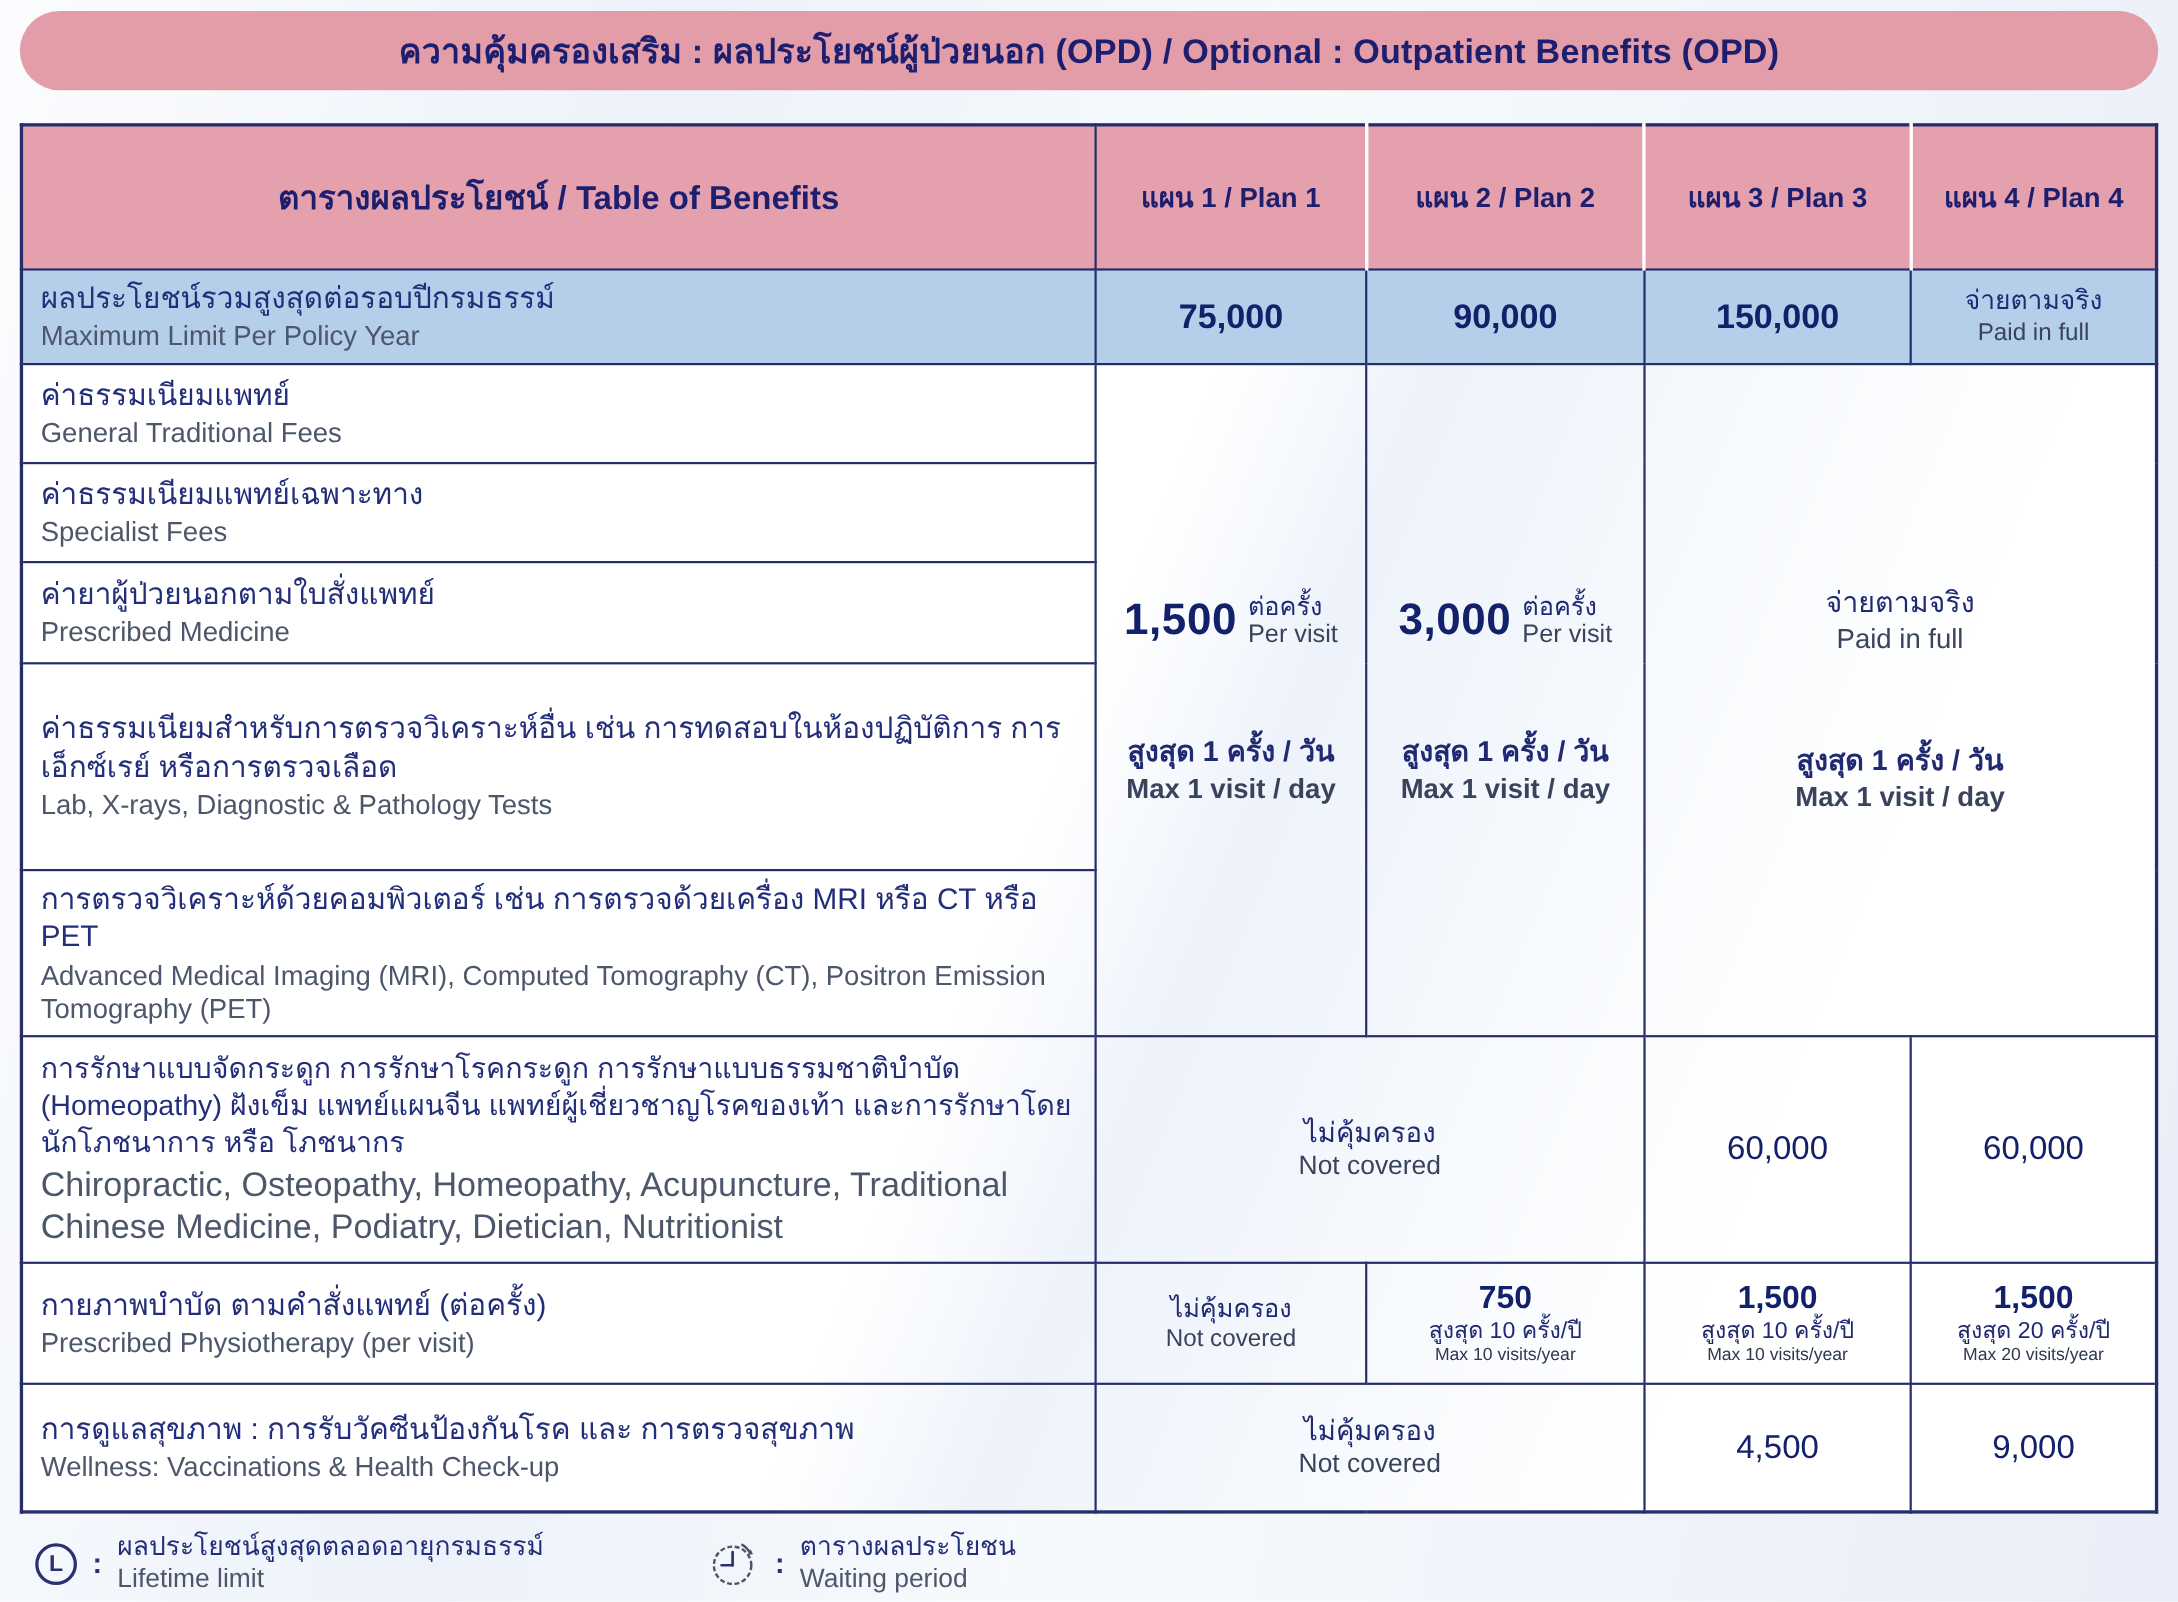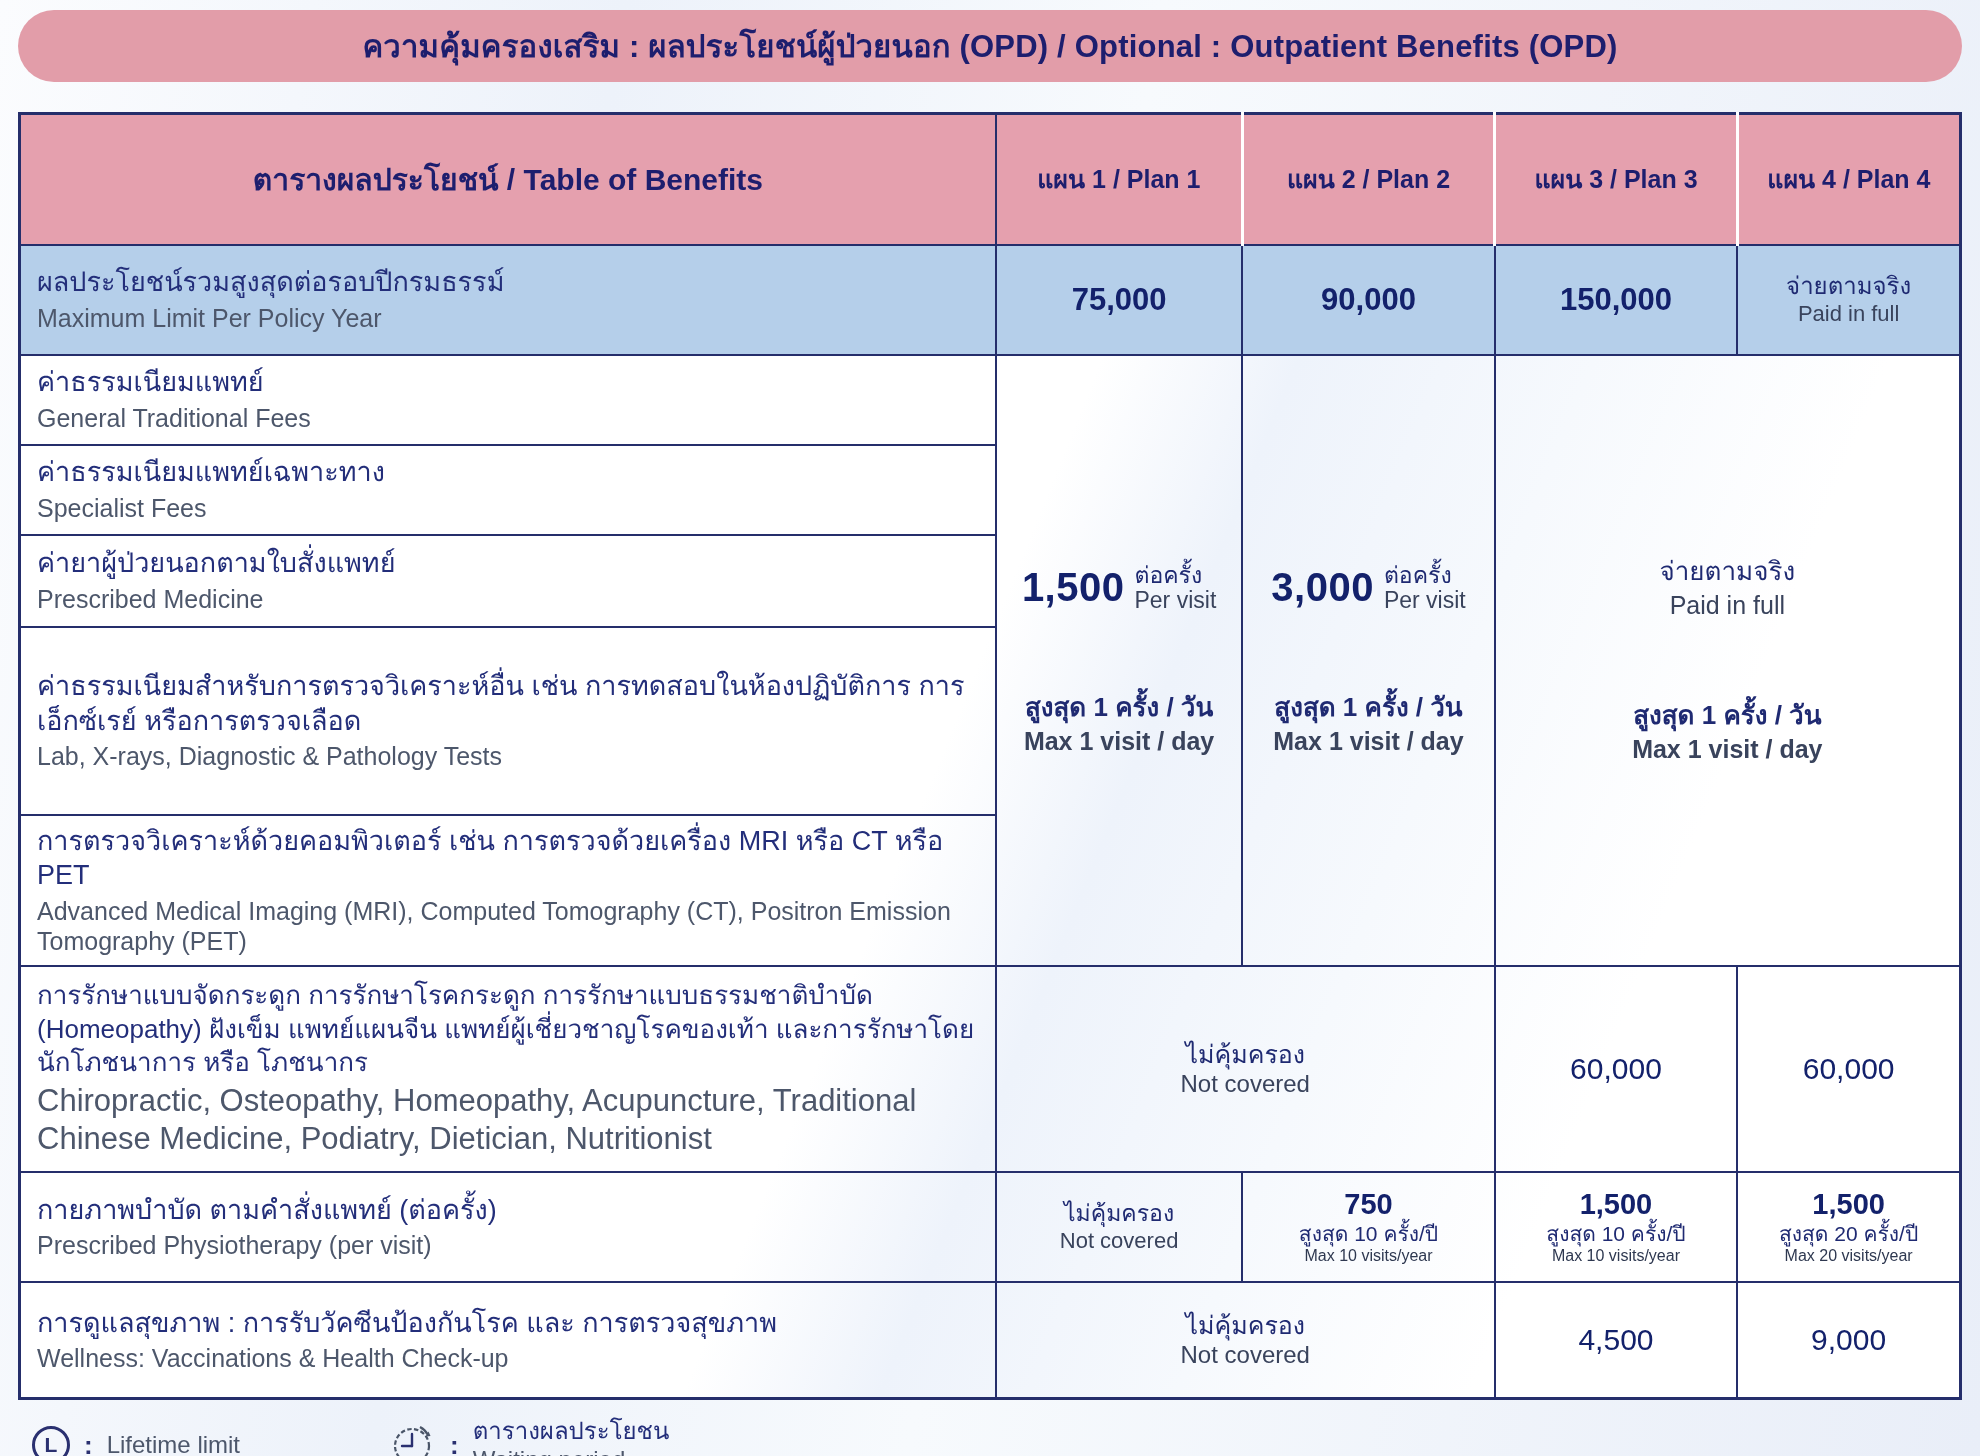--- a/index.html
+++ b/index.html
@@ -30,21 +30,21 @@
   td.th-benefits { font-size:30px; border-right:2px solid #252e6b; }
   td.th-plan { font-size:25px; border-right:3px solid #ffffff; }
   td.th-plan-last { border-right:none; }
 
   
   td.benefit { text-align:left; padding:8px 14px 8px 16px; background:transparent; }
   .b-th { color:#232e7a; font-size:27px; line-height:1.28; }
   .b-en { color:#4d576b; font-size:25px; line-height:1.22; margin-top:3px; }
   td.val { text-align:center; padding:4px; }
 
-  tr.r1 { height:110px; }
+  tr.r1 { height:86px; }
   tr.r1 td { background:#b5cfea; }
   .num { color:#13216b; font-weight:bold; font-size:31px; }
   .paid-th { color:#1f2a72; font-size:24px; line-height:1.25; }
   .paid-en { color:#39435c; font-size:22px; line-height:1.2; }
 
   tr.r2 { height:90px; } tr.r3 { height:90px; } tr.r4 { height:92px; }
   tr.r5 { height:188px; } tr.r6 { height:134px; }
   tr.r7 { height:206px; } tr.r8 { height:110px; } tr.r9 { height:117px; }
 
   td.merged { vertical-align:middle; }
@@ -254,20 +254,21 @@
   </tr>
 </tbody>
     </table>
 </div>
 
 <div class="legend">
   <div class="legend-item">
     <span class="circle-l">L</span>
     <span class="colon">:</span>
     <span class="legend-text">
+      <div class="lg-th">ผลประโยชน์สูงสุดตลอดอายุกรมธรรม์</div>
       <div class="lg-en">Lifetime limit</div>
     </span>
   </div>
   <div class="legend-item">
     <svg class="clock-svg" viewBox="0 0 46 46">
       <circle cx="22" cy="24" r="17" fill="none" stroke="#4a5568" stroke-width="2.2" stroke-dasharray="4.4 2.4"></circle>
       <line x1="22" y1="24" x2="22" y2="12" stroke="#2a3070" stroke-width="2.4" stroke-linecap="round"></line>
       <line x1="22" y1="24" x2="12" y2="24" stroke="#2a3070" stroke-width="2.4" stroke-linecap="round"></line>
       <path d="M 30 5 A 19 19 0 0 1 38 13" fill="none" stroke="#4a5568" stroke-width="2.2"></path>
       <path d="M 36 14.5 L 40.5 14 L 38.5 9.5 Z" fill="#4a5568"></path>

